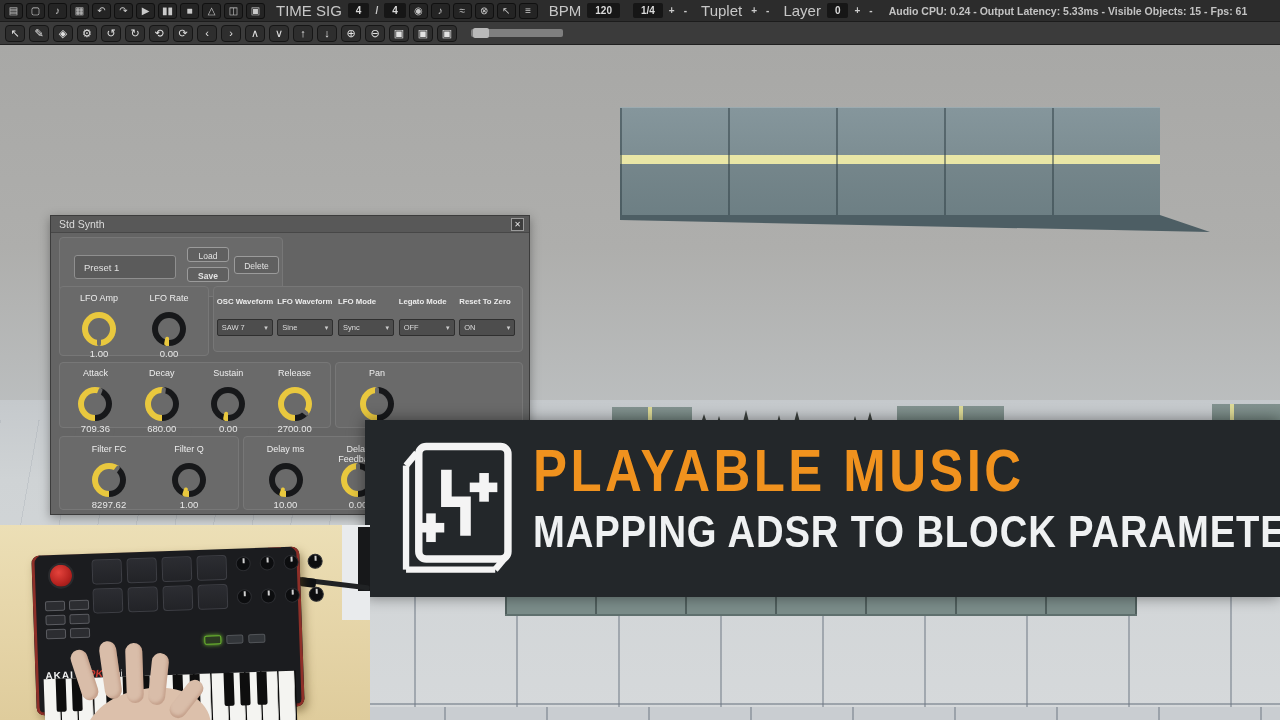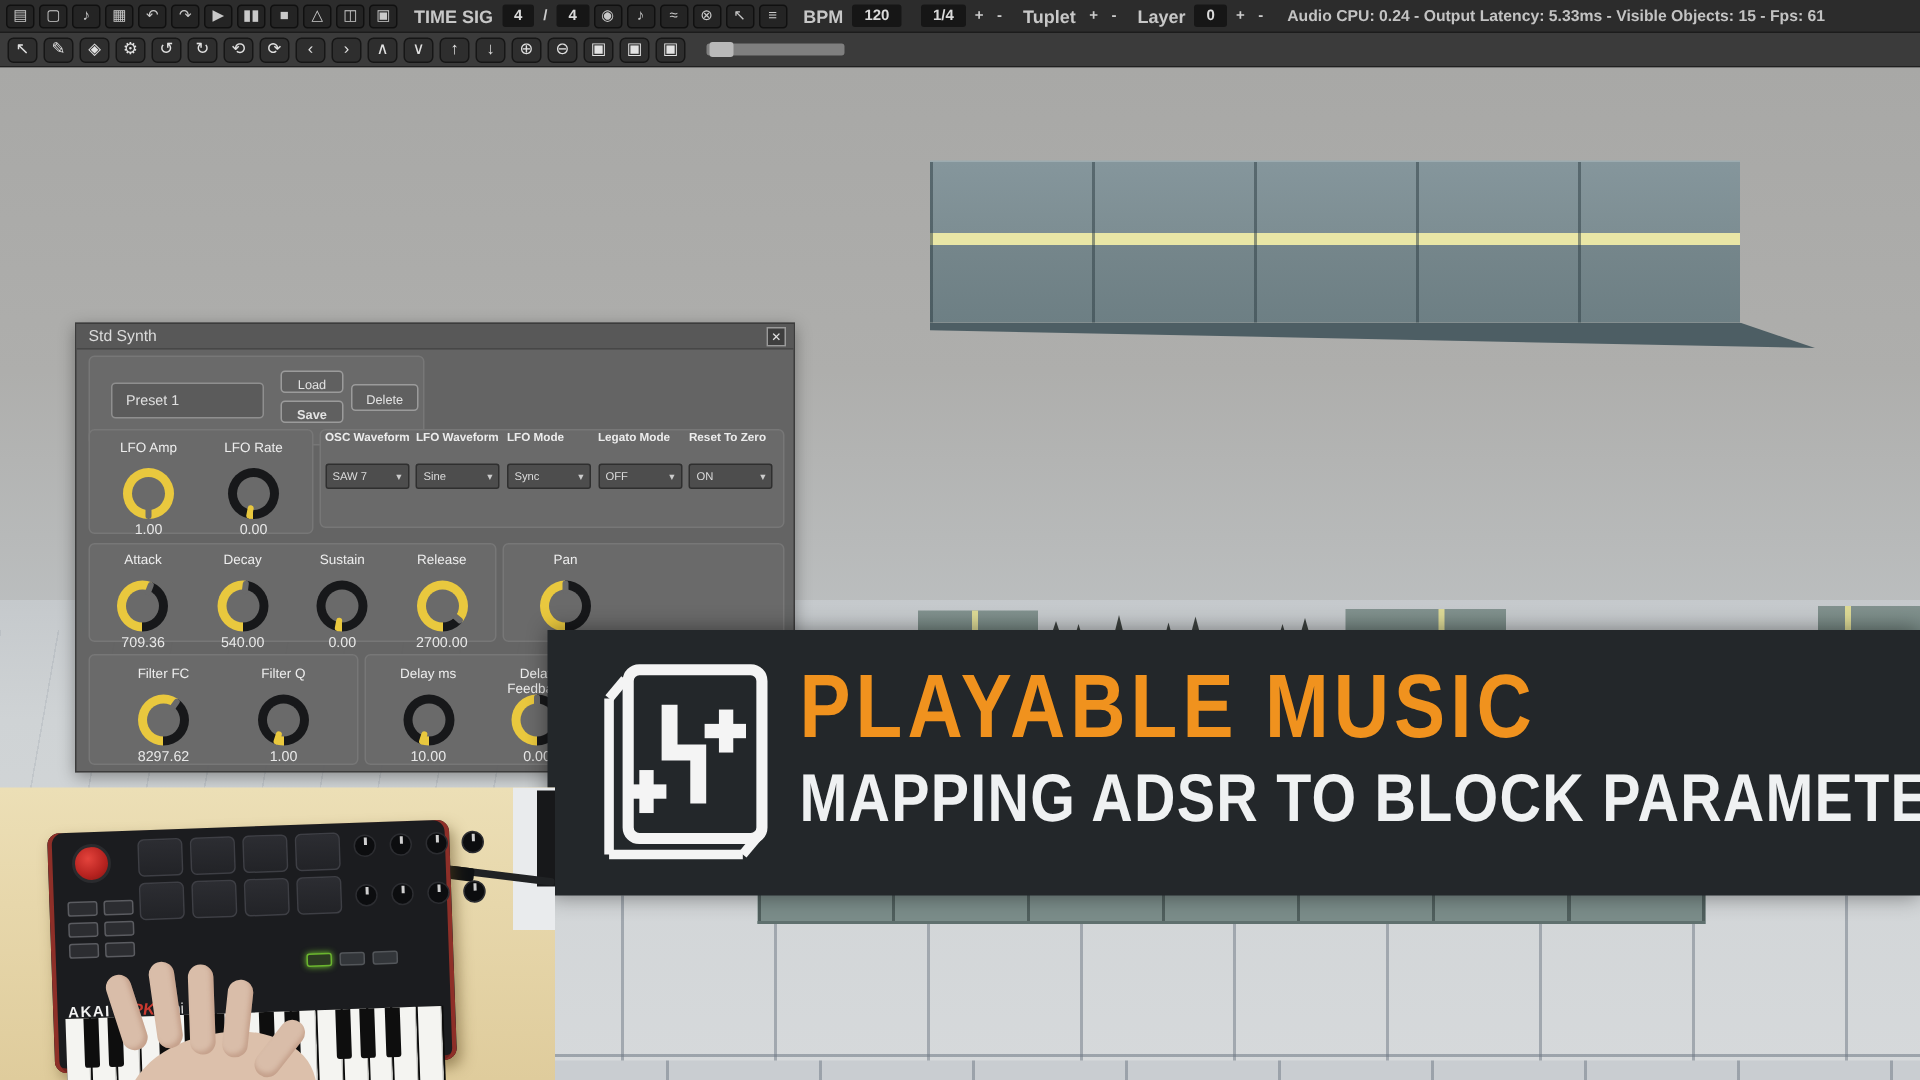--- a/index.html
+++ b/index.html
@@ -9,21 +9,21 @@
 
   
   .tb1{position:absolute;left:0;top:0;width:1280px;height:22px;background:#2c2c2c;
        display:flex;align-items:center;gap:3px;padding:0 4px;border-bottom:1px solid #1c1c1c;}
   .tb2{position:absolute;left:0;top:22px;width:1280px;height:23px;background:#3b3b3b;
        display:flex;align-items:center;gap:4px;padding:0 5px;border-bottom:1px solid #202020;}
   .tbtn{width:19px;height:16px;background:#242424;border:1px solid #101010;border-radius:3px;
         color:#c9c9c9;font-size:10px;line-height:14px;text-align:center;flex:0 0 auto;cursor:default;}
   .tb2 .tbtn{width:20px;height:17px;background:#2e2e2e;border:1px solid #161616;border-radius:4px;
         color:#e2e2e2;font-size:11px;line-height:15px;}
-  .tlabel{color:#c7c7c7;font-size:12px;font-weight:bold;margin:0 3px 0 8px;white-space:nowrap;}
+  .tlabel{color:#c7c7c7;font-size:15px;font-weight:normal;margin:0 3px 0 8px;white-space:nowrap;}
   .tfield{background:#161616;color:#dadada;font-size:10px;font-weight:bold;
           padding:2px 8px;border-radius:2px;white-space:nowrap;}
   .tmini{color:#cccccc;font-size:10px;font-weight:bold;padding:0 3px;}
   .tstatus{color:#c3c3c3;font-size:10.5px;font-weight:bold;margin-left:10px;white-space:nowrap;}
   .hslider{width:92px;height:8px;background:#7f7f7f;border-radius:2px;margin-left:10px;position:relative;}
   .hslider .handle{position:absolute;left:2px;top:-1px;width:16px;height:10px;background:#b9b9b9;border-radius:2px;}
 
   
   #viewport{position:absolute;left:0;top:45px;width:1280px;height:675px;
             background:linear-gradient(#a8a8a6 0%,#aeaeac 30%,#bcbfc0 55%,#c7cbce 100%);}
@@ -66,21 +66,21 @@
   .sect{position:absolute;background:#6a6a6a;border:1px solid #777;border-radius:4px;}
   #sect-preset{left:8px;top:21px;width:224px;height:60px;}
   .preset-input{position:absolute;left:14px;top:17px;width:102px;height:24px;background:#5b5b5b;
          border:1px solid #8f8f8f;border-radius:3px;font-size:9.5px;color:#e0e0e0;padding:6px 0 0 9px;}
   .sbtn{position:absolute;background:#606060;border:1px solid #9b9b9b;border-radius:3px;
          font-size:8.5px;color:#e3e3e3;text-align:center;}
   #btn-load{left:127px;top:9px;width:42px;height:15px;padding-top:3px;}
   #btn-save{left:127px;top:29px;width:42px;height:15px;padding-top:3px;font-weight:bold;}
   #btn-delete{left:174px;top:18px;width:45px;height:18px;padding-top:4px;}
   #sect-lfo{left:8px;top:70px;width:150px;height:70px;display:flex;justify-content:space-evenly;padding-top:4px;}
-  #sect-wave{left:162px;top:70px;width:310px;height:66px;display:flex;justify-content:space-evenly;padding:0 2px 0 2px;}
+  #sect-wave{left:162px;top:70px;width:310px;height:66px;display:flex;justify-content:space-evenly;padding:10px 2px 0 2px;}
   #sect-adsr{left:8px;top:146px;width:272px;height:66px;display:flex;justify-content:space-evenly;padding-top:3px;}
   #sect-mix{left:284px;top:146px;width:188px;height:66px;display:flex;justify-content:flex-start;gap:2px;padding:3px 0 0 10px;}
   #sect-filter{left:8px;top:220px;width:180px;height:74px;display:flex;justify-content:space-evenly;padding-top:5px;}
   #sect-delay{left:192px;top:220px;width:230px;height:74px;display:flex;justify-content:space-evenly;padding-top:5px;}
   .knob-unit{width:62px;text-align:center;flex:0 0 auto;}
   .klabel{font-size:9px;color:#ededed;height:20px;line-height:10px;padding-top:2px;}
   .kring{position:relative;width:34px;height:34px;border-radius:50%;margin:1px auto 0 auto;}
   .kinner{position:absolute;left:6px;top:6px;width:22px;height:22px;border-radius:50%;background:#6a6a6a;}
   .kptrw{position:absolute;inset:0;}
   .kptr{position:absolute;left:50%;top:0;width:4px;height:9px;margin-left:-2px;border-radius:2px;}
@@ -281,21 +281,21 @@
           <div class="kval">709.36</div>
         </div>
         <div class="knob-unit">
           <div class="klabel">Decay</div>
           <div class="kring" style="background:conic-gradient(from 180deg,#e9c83e 187.20000000000002deg,#17181a 187.20000000000002deg)">
             <div class="kinner"></div>
             <div class="kptrw" style="transform:rotate(367.20000000000005deg)">
               <div class="kptr" style="background:#6a6a6a"></div>
             </div>
           </div>
-          <div class="kval">540.00</div>
+          <div class="kval">680.00</div>
         </div>
         <div class="knob-unit">
           <div class="klabel">Sustain</div>
           <div class="kring" style="background:conic-gradient(from 180deg,#e9c83e 10.799999999999999deg,#17181a 10.799999999999999deg)">
             <div class="kinner"></div>
             <div class="kptrw" style="transform:rotate(190.8deg)">
               <div class="kptr" style="background:#e9c83e"></div>
             </div>
           </div>
           <div class="kval">0.00</div>

